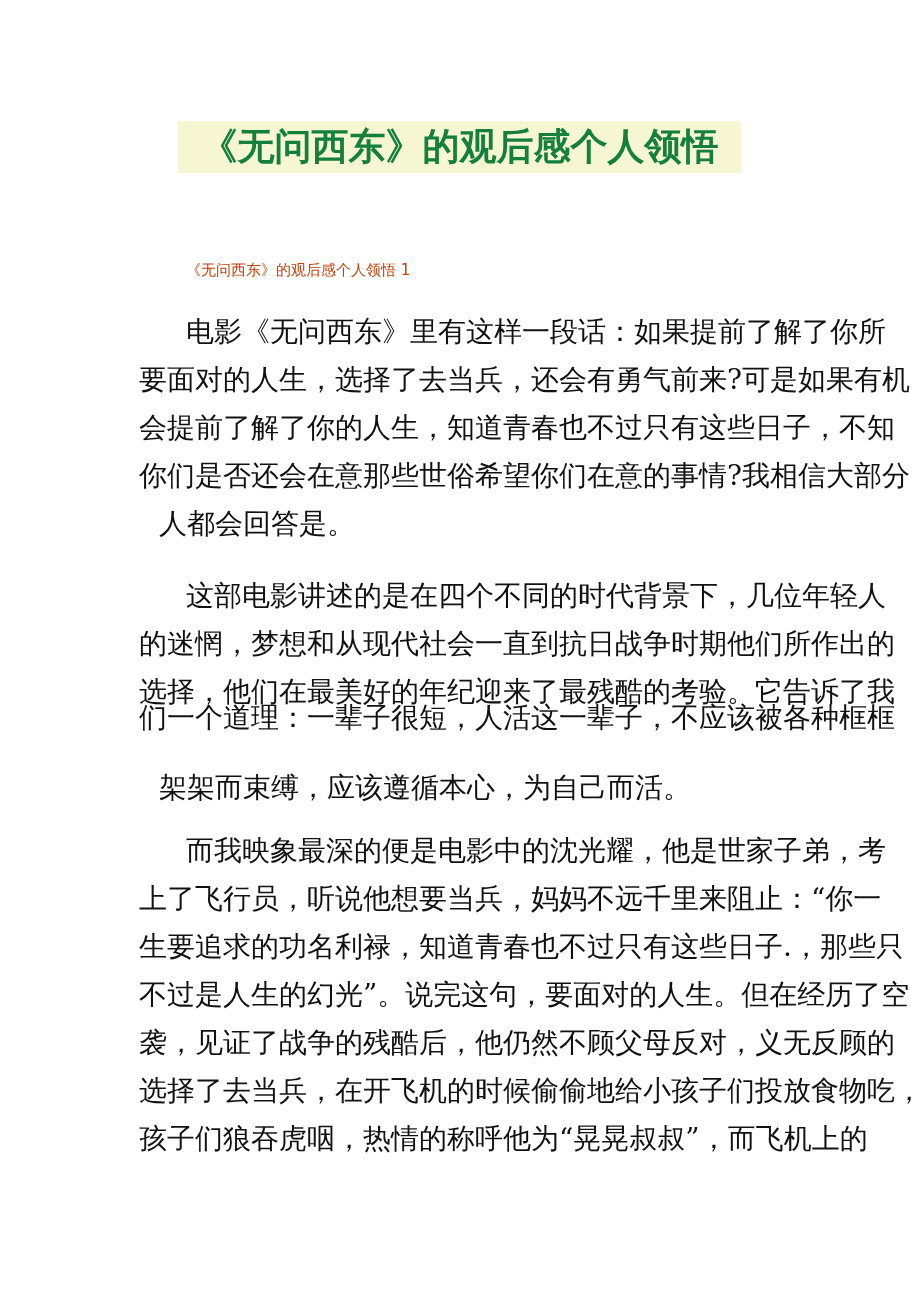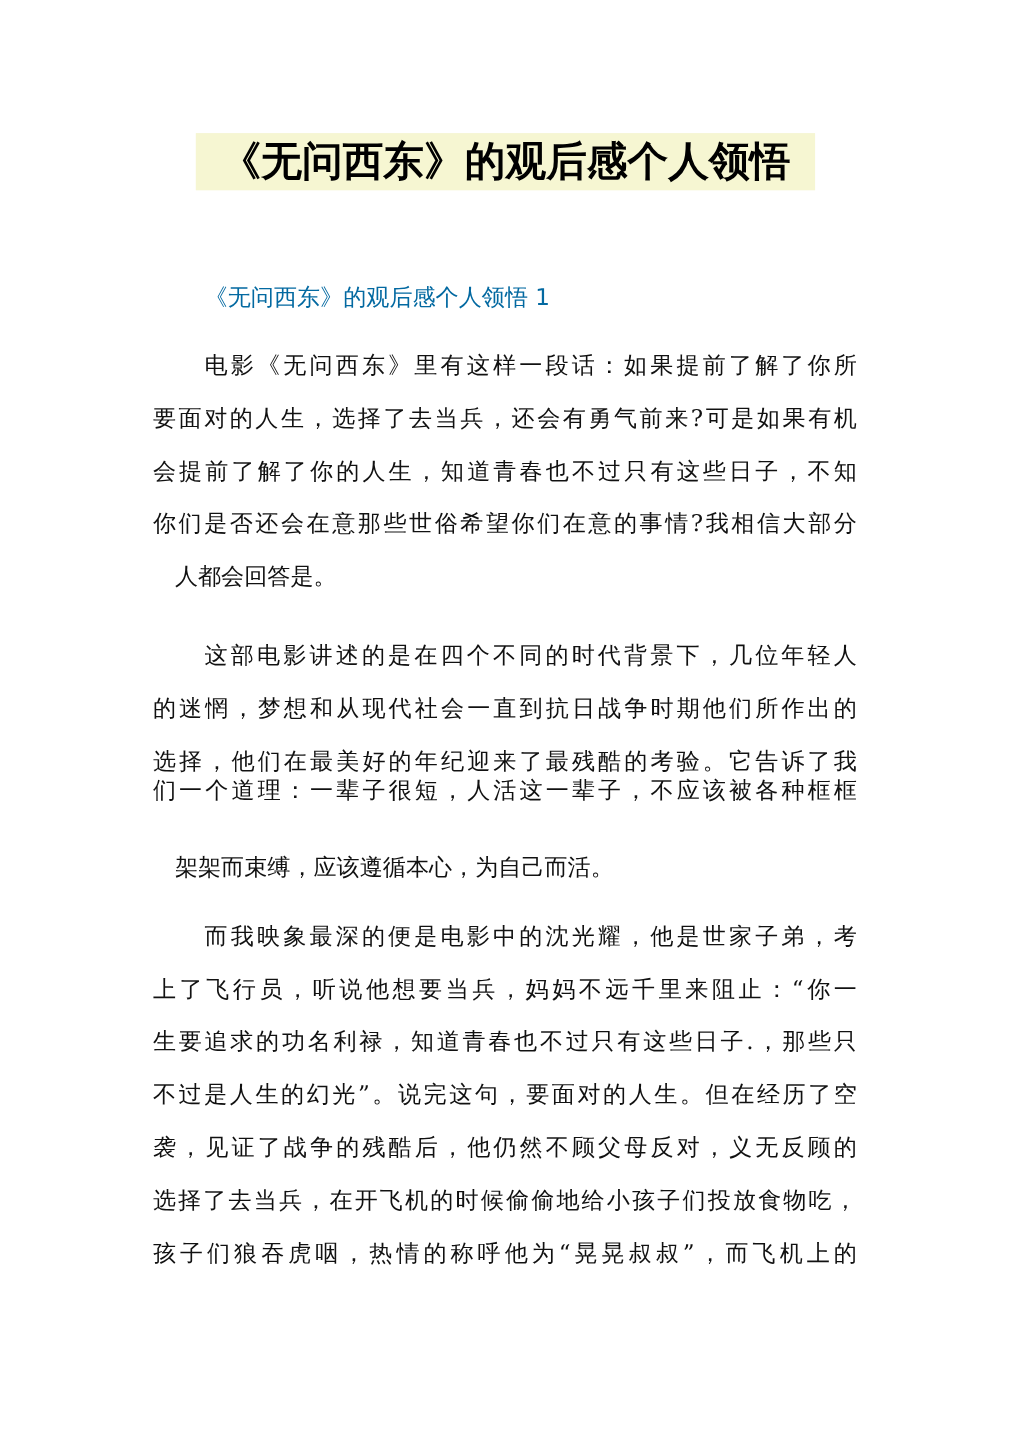--- a/index.html
+++ b/index.html
@@ -26,43 +26,43 @@
   .title {
     position: absolute;
     left: 0;
     top: 0;
     width: 563px;
     height: 52px;
     line-height: 52px;
     font-family: "DejaVu Sans", "Liberation Sans", sans-serif;
     font-weight: bold;
     font-size: 37px;
-    color: #000000;
+    color: #15803d;
     text-align: center;
     white-space: nowrap;
     letter-spacing: 0px;
   }
   .subtitle {
     position: absolute;
     left: 186px;
     top: 255px;
     height: 30px;
     line-height: 30px;
     font-family: "DejaVu Sans", "Liberation Sans", sans-serif;
-    font-size: 21px;
-    color: #0369a1;
+    font-size: 15px;
+    color: #c2410c;
     white-space: nowrap;
   }
   .line {
     position: absolute;
     left: 139px;
     width: 640px;
     height: 30px;
     line-height: 30px;
-    font-size: 21px;
+    font-size: 28px;
     white-space: nowrap;
     text-align: justify;
     text-align-last: justify;
     color: #111111;
   }
   .line.first { left: 186px; width: 593px; }
   .line.last { text-align-last: left; margin-left: 20px; }
 </style>
 </head>
 <body>

